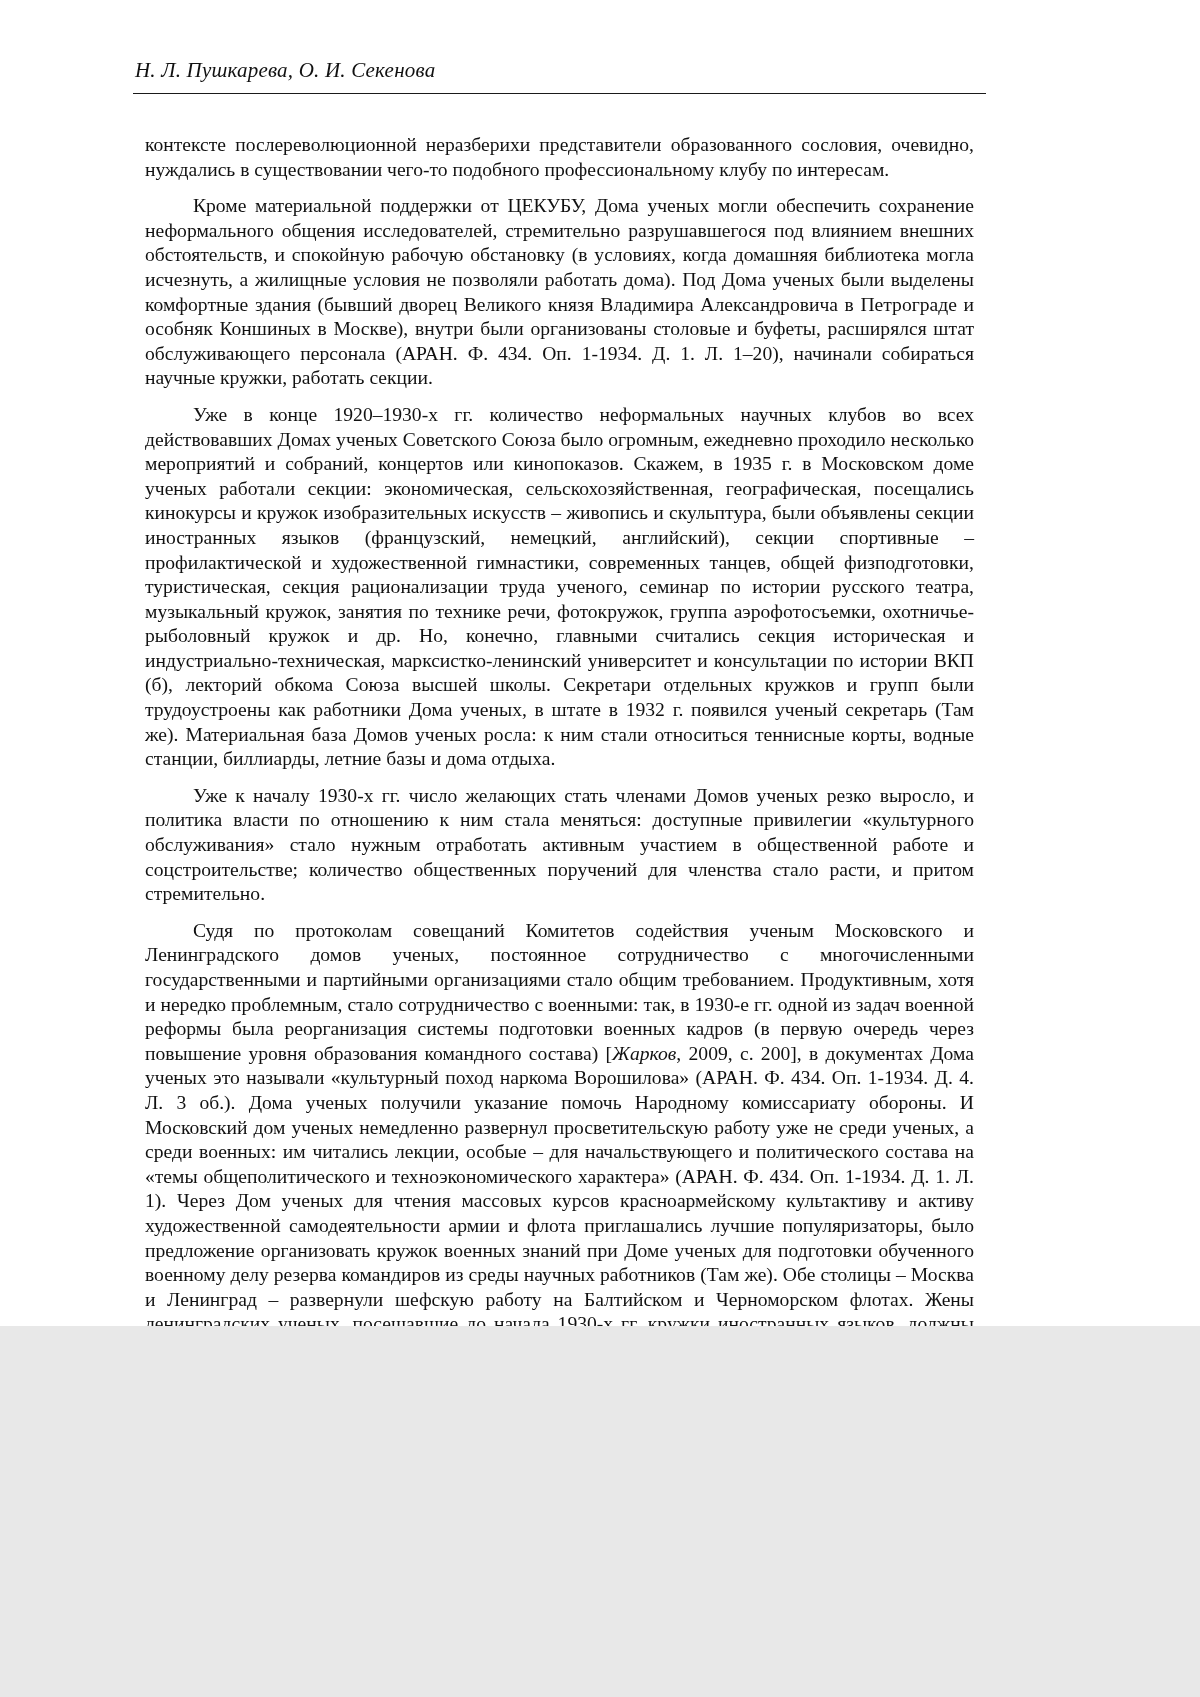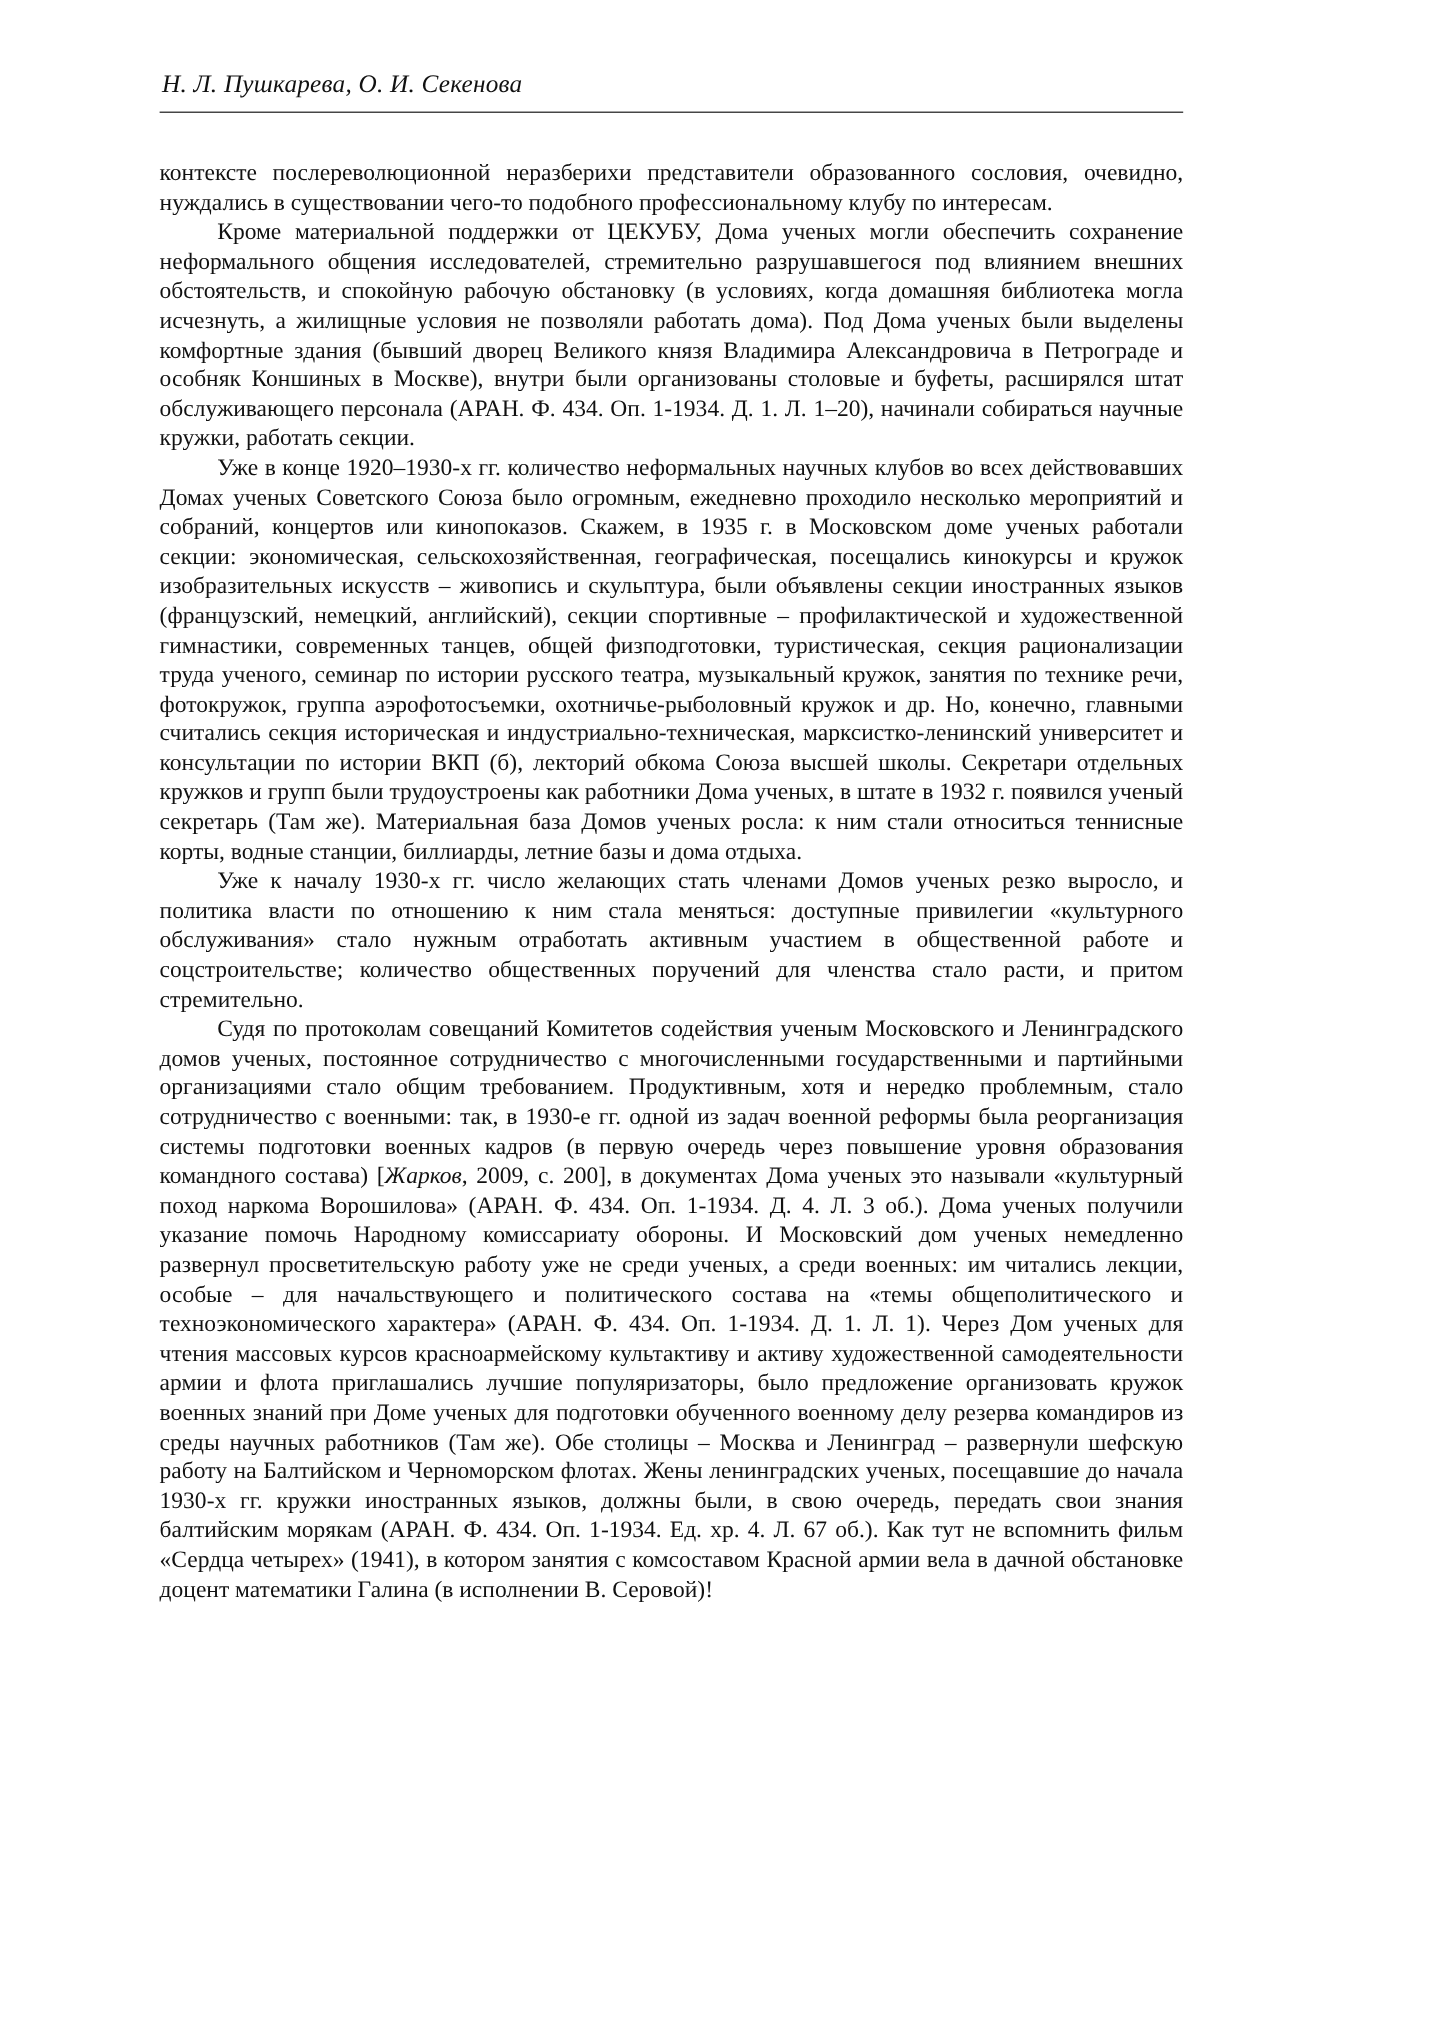--- a/index.html
+++ b/index.html
@@ -3,21 +3,21 @@
 <meta charset="utf-8">
 <style>
   html, body {
     margin: 0;
     padding: 0;
     background: #e8e8e8;
   }
   .page {
     position: relative;
     width: 1200px;
-    height: 1697px;
+    height: 1326px;
     margin: 0 auto;
     background: #ffffff;
     color: #111111;
     font-family: "Liberation Serif", "DejaVu Serif", serif;
     box-sizing: border-box;
     overflow: hidden;
   }
   .content {
     position: absolute;
     left: 133px;
@@ -37,21 +37,21 @@
     width: 100%;
   }
   .body-text {
     margin-top: 39px;
     font-size: 19.6px;
     line-height: 24.6px;
     text-align: justify;
     text-justify: inter-word;
   }
   .body-text p {
-    margin: 0;
+    margin: 12px;
     padding: 0;
     text-indent: 48px;
   }
   .body-text p.no-indent {
     text-indent: 0;
   }
   .cite-italic {
     font-style: italic;
   }
   .page-number {

